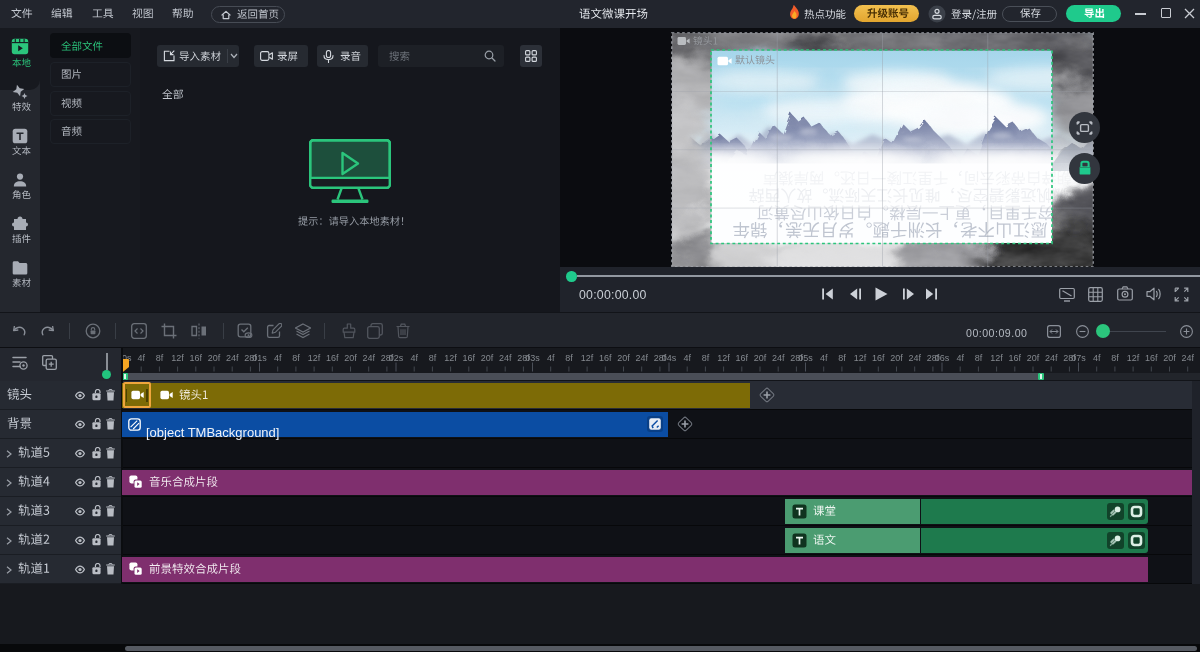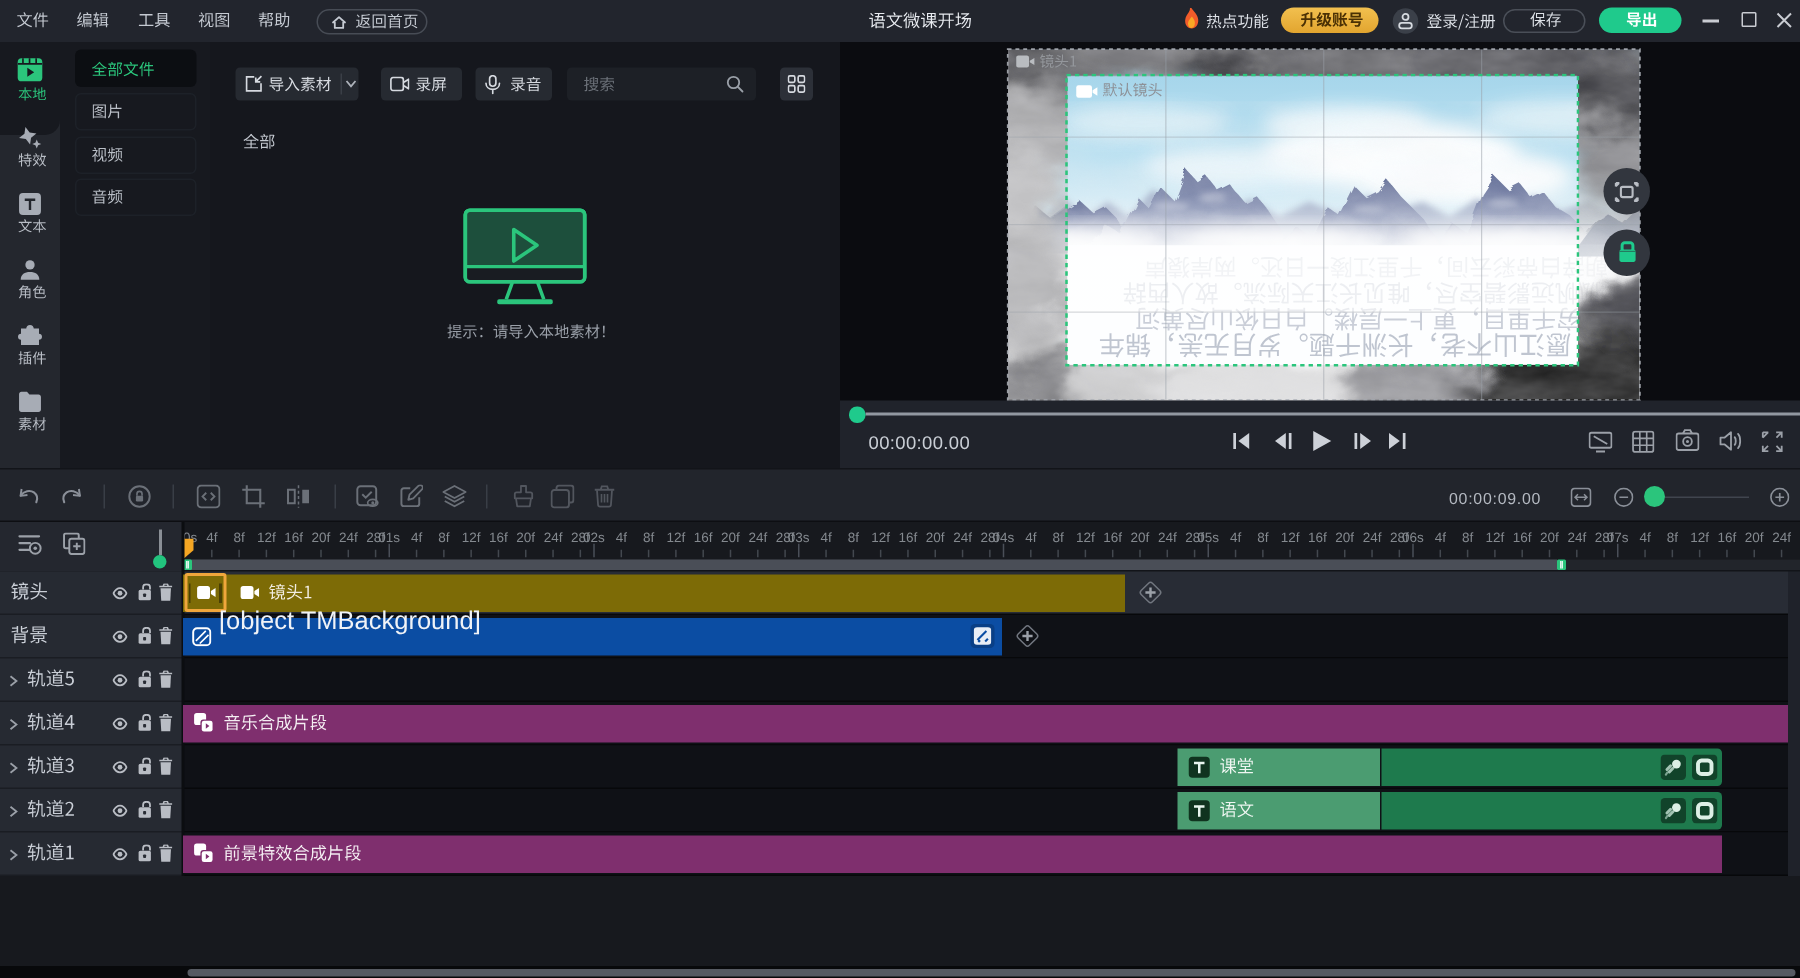--- a/index.html
+++ b/index.html
@@ -899,21 +899,21 @@
   </svg>
 <svg class="a" style="left:758px;top:386.0px" width="18" height="18" viewBox="0 0 18 18">
 <rect x="3.7" y="3.7" width="10.6" height="10.6" rx="1.8" transform="rotate(45 9 9)" fill="none" stroke="#71767f" stroke-width="1"></rect>
 <path d="M9 5.6 V12.4 M5.6 9 H12.4" stroke="#9ba0a8" stroke-width="1.6"></path>
   </svg>
 <div class="a" style="left:122px;top:411.5px;width:546px;height:25px;background:#0b4da3;border-radius:0px"></div>
 <svg class="a" style="left:128px;top:417.5px" width="13" height="13" viewBox="0 0 13 13">
 <rect x="0.8" y="0.8" width="11.4" height="11.4" rx="2.6" fill="none" stroke="#fff" stroke-width="1.3"></rect>
 <path d="M2.6 9.2 L9.2 2.6 M5.2 11 L11 5.2" stroke="#fff" stroke-width="1.1"></path>
   </svg>
-<div class="a" style="left:146px;top:404px;font-size:17px;color:#f0f3f7">[object TMBackground]</div>
+<div class="a" style="left:146px;top:425px;font-size:13px;color:#f0f3f7">[object TMBackground]</div>
 <div class="a" style="left:646.5px;top:416.0px;width:16px;height:16px;background:#093f86;border-radius:3px"></div>
 <svg class="a" style="left:648.5px;top:418.0px" width="12" height="12" viewBox="0 0 12 12">
 <rect x="0.2" y="0.2" width="11.6" height="11.6" rx="2.2" fill="#e8edf5"></rect>
 <path d="M2.6 8.6 L8.6 2.6 M3.2 10 L4.4 8.8 M7.8 9.6 L9.6 7.8" stroke="#0b4da3" stroke-width="1.4"></path>
   </svg>
 <svg class="a" style="left:676px;top:415.0px" width="18" height="18" viewBox="0 0 18 18">
 <rect x="3.7" y="3.7" width="10.6" height="10.6" rx="1.8" transform="rotate(45 9 9)" fill="none" stroke="#71767f" stroke-width="1"></rect>
 <path d="M9 5.6 V12.4 M5.6 9 H12.4" stroke="#9ba0a8" stroke-width="1.6"></path>
   </svg>
 <div class="a" style="left:122px;top:469.5px;width:1070px;height:25px;background:#7f2f6e;border-radius:0px"></div>

